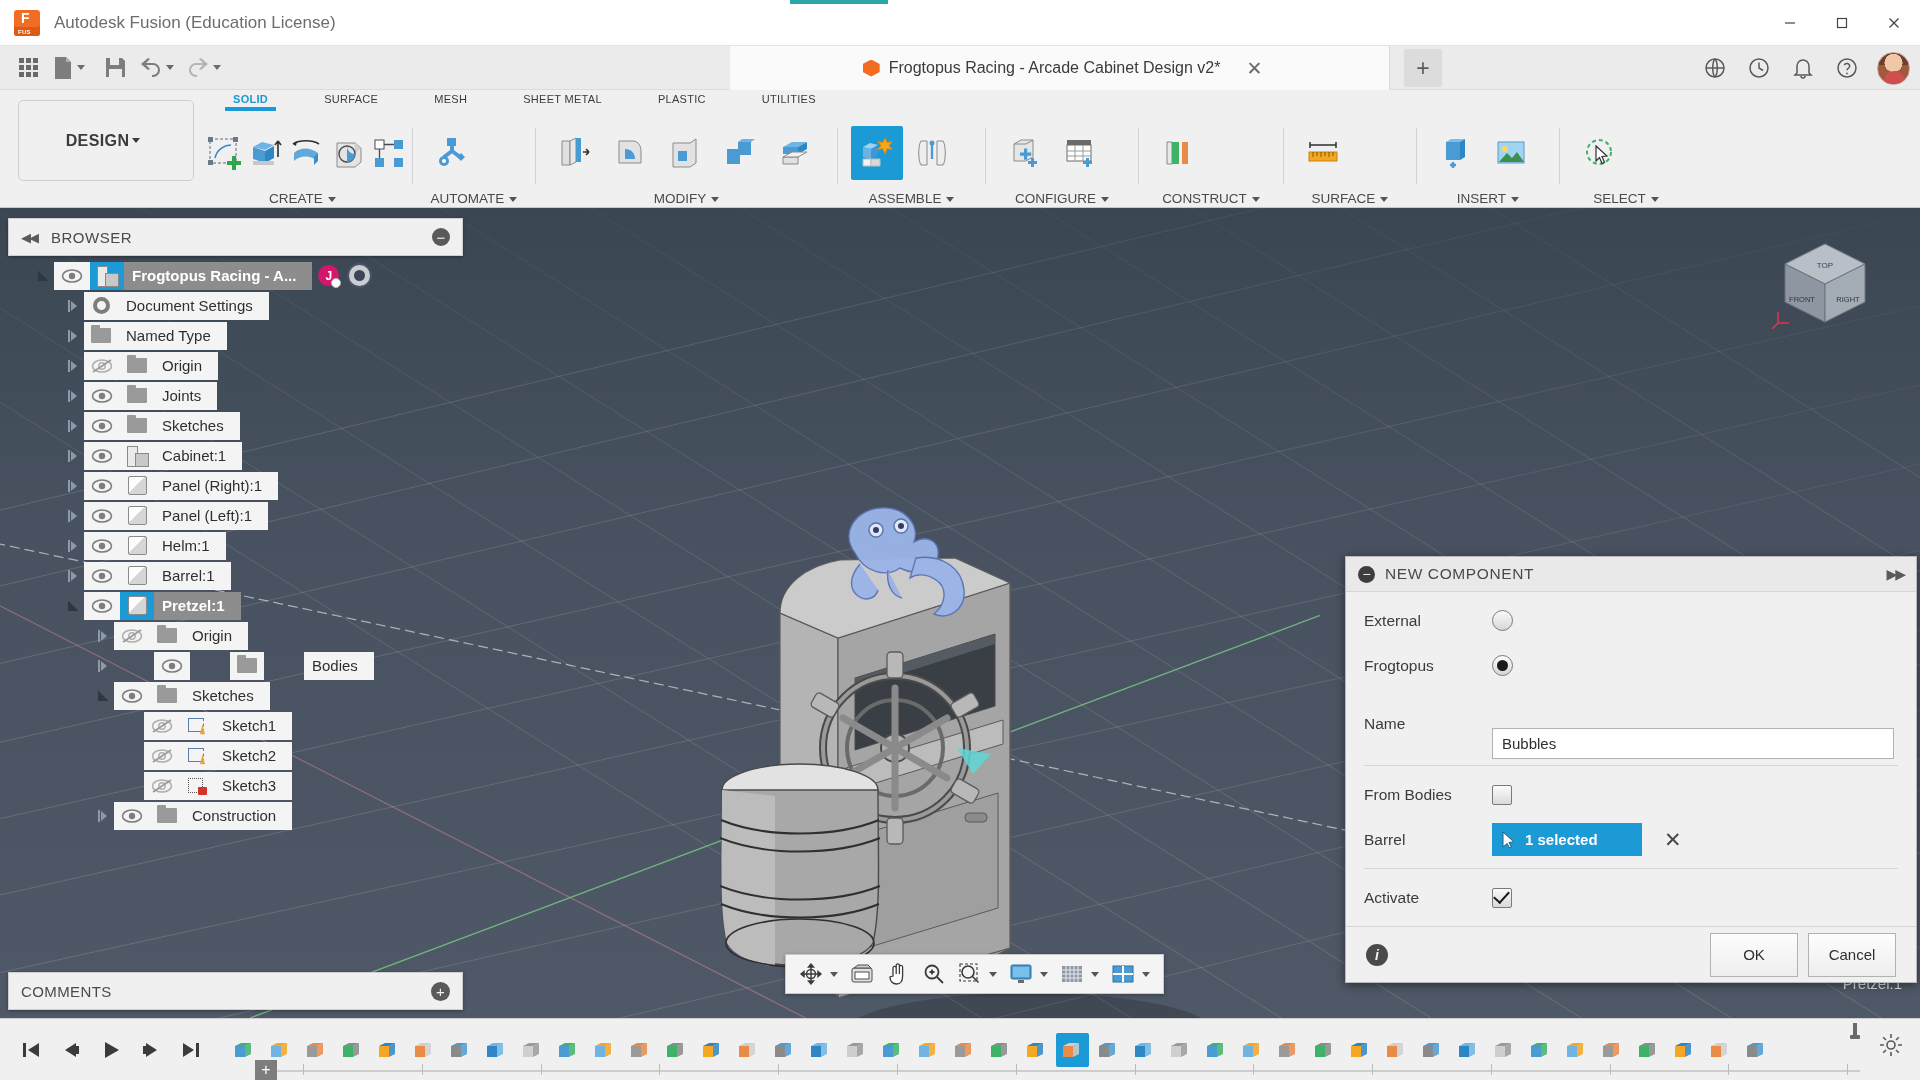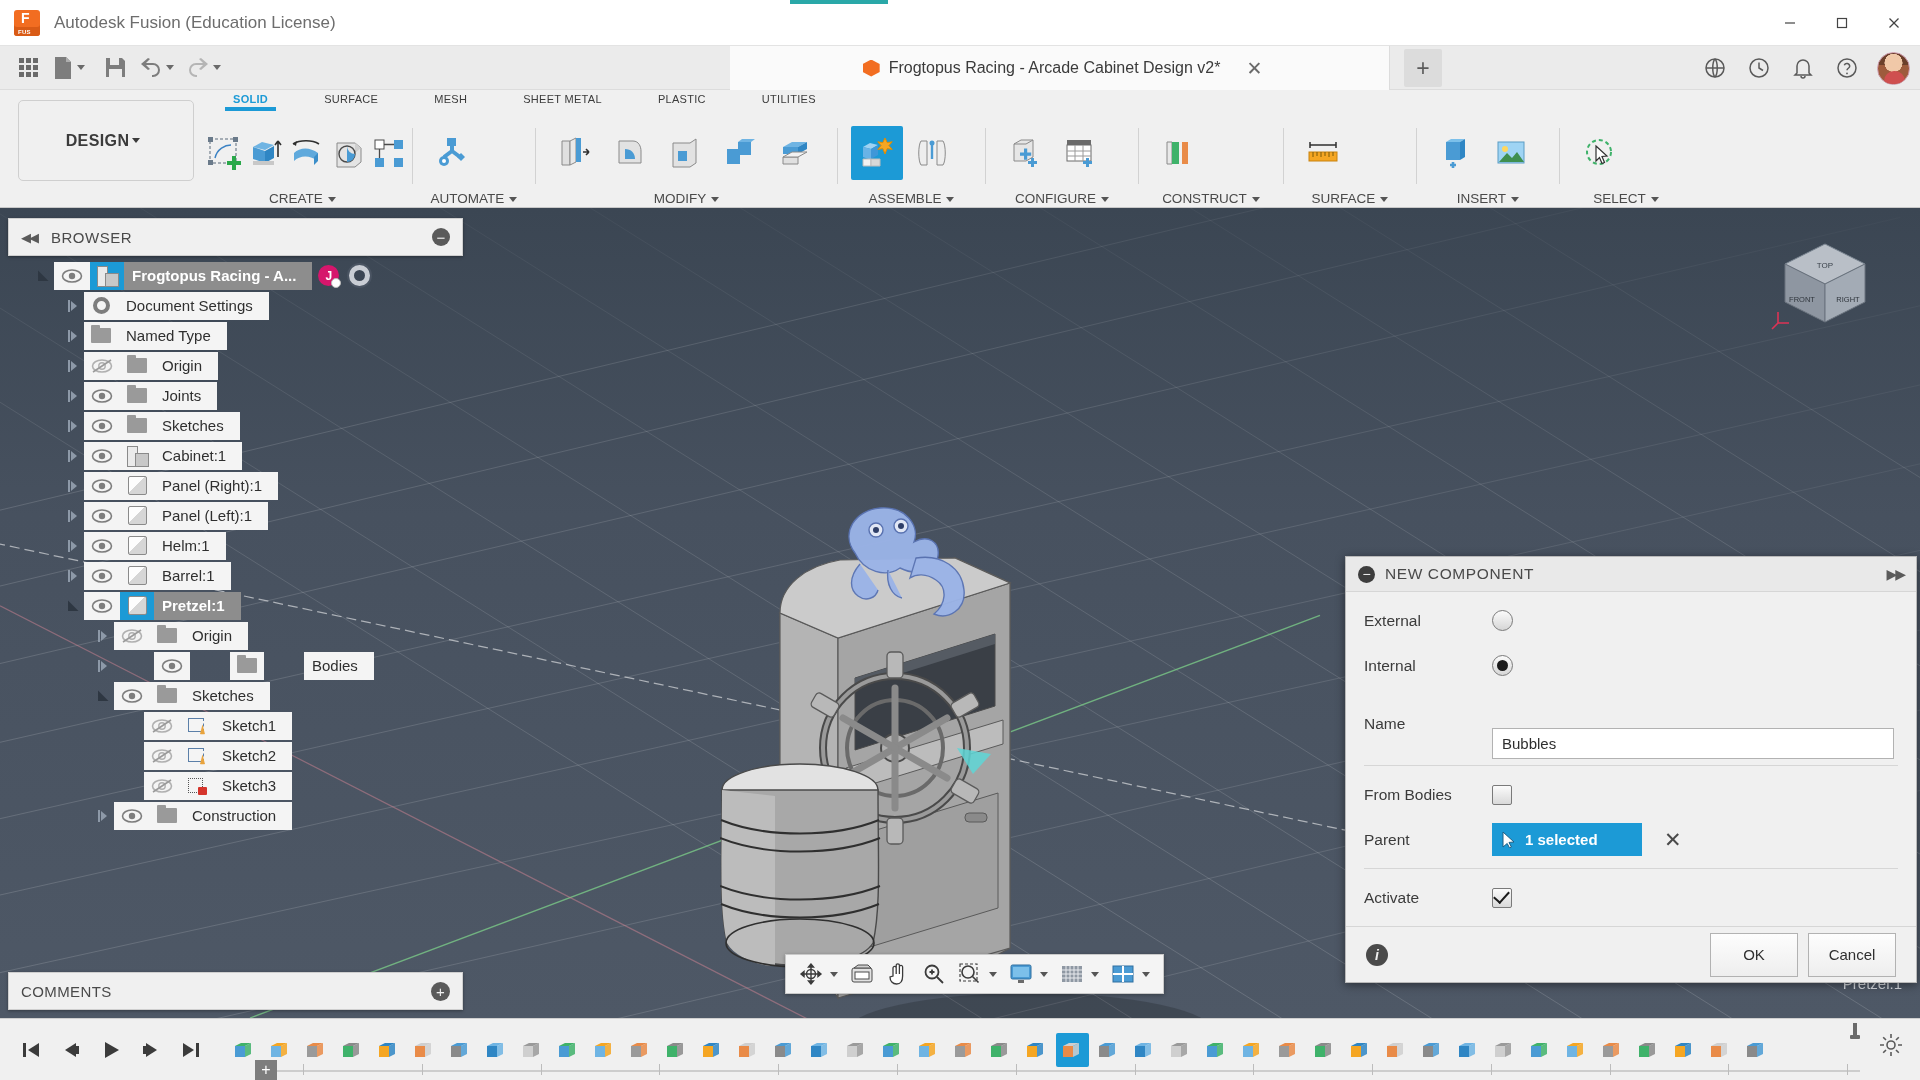--- a/index.html
+++ b/index.html
@@ -1018,38 +1018,38 @@
       </div>
       <div class="dlg-body">
 
 
         <div class="row">
           <div class="rl">External</div>
           <div class="radio"></div>
         </div>
 
         <div class="row">
-          <div class="rl">Internal</div>
+          <div class="rl">Frogtopus</div>
           <div class="radio on"></div>
         </div>
 
         <div class="row">
           <div class="rl">Name</div>
           <input class="txt-input" type="text" value="Bubbles" style="">
         </div>
 
         <div class="divider"></div>
 
         <div class="row">
           <div class="rl">From Bodies</div>
           <div class="chk"></div>
         </div>
 
         <div class="row">
-          <div class="rl">Parent</div>
+          <div class="rl">Barrel</div>
           <div class="sel-chip">
             <svg class="cur" width="15" height="17" viewBox="0 0 15 17">
               <path d="M1 1l11 10-5 .4 2.4 4.6-1.9.9L5.2 12.5 1 16z" fill="#fff" stroke="#1c5f85" stroke-width="1"></path>
             </svg>
             <span>1 selected</span>
           </div>
           <span class="xbtn">✕</span>
         </div>
 
         <div class="divider"></div>

